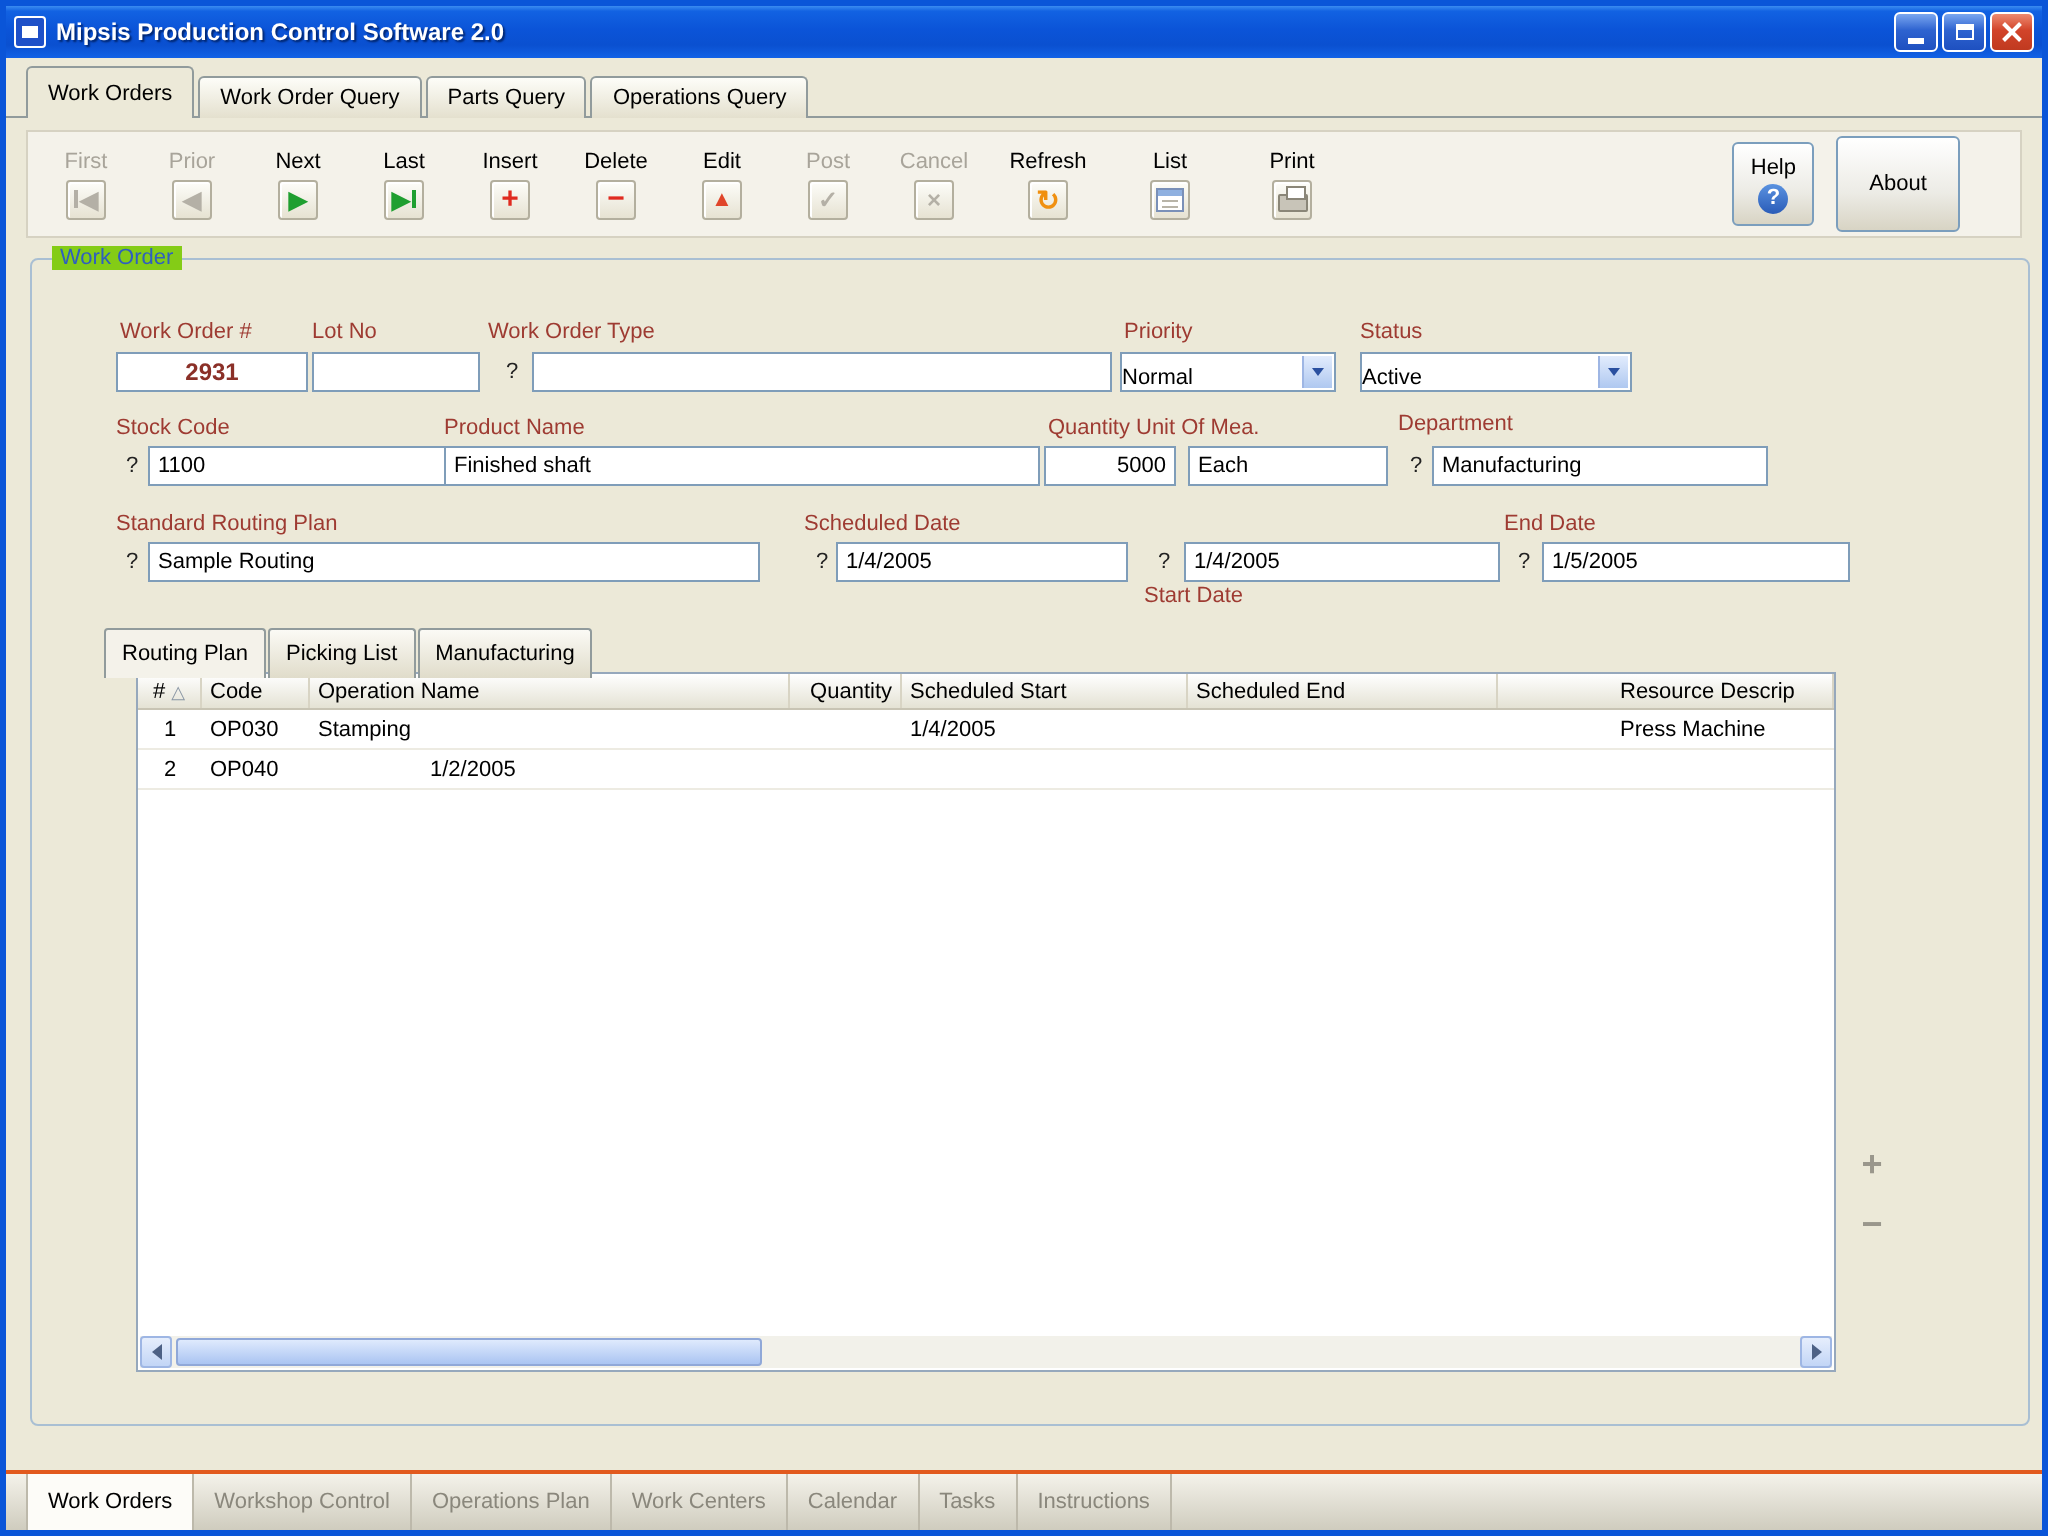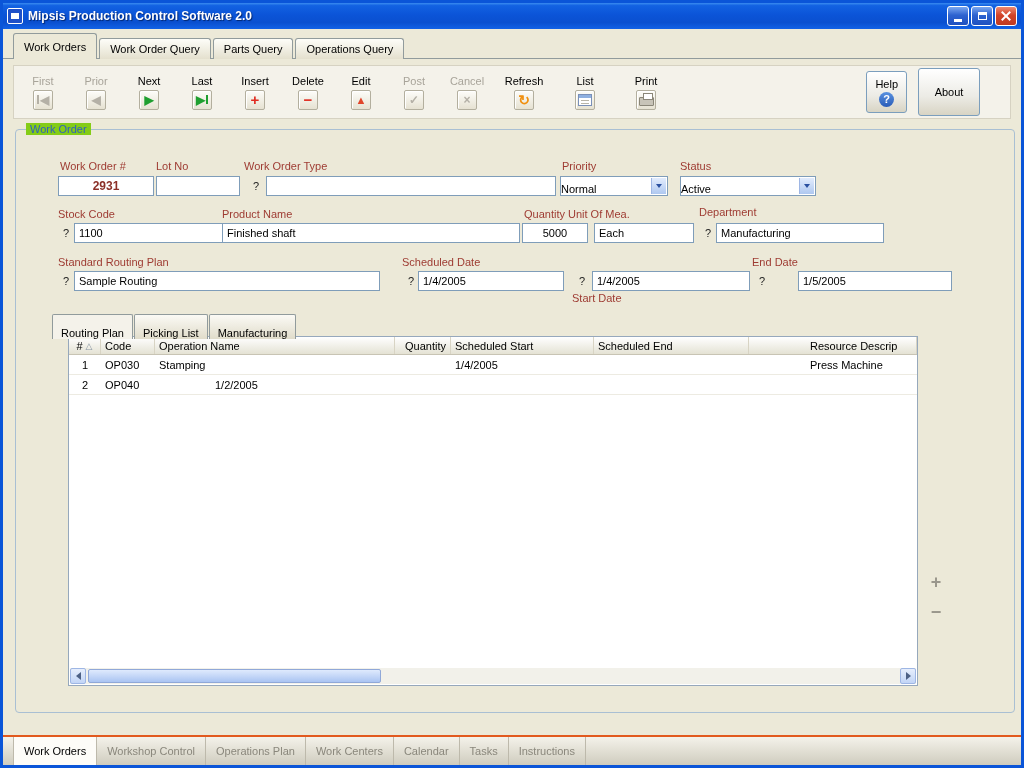--- a/index.html
+++ b/index.html
@@ -70,31 +70,31 @@
 
   
   .groupbox { position:absolute; top:126px; left:12px; width:1000px; height:584px;
     border:1px solid #A9BFD3; border-radius:4px; }
   .legend { position:absolute; top:-7px; left:10px; background:#84cc16; padding:0 4px;
     color:#2F5FBF; font-size:11px; }
   .flabel { position:absolute; color:#9E3B32; white-space:nowrap; }
   .field { position:absolute; height:20px; border:1px solid #7F9DB9; background:#fff;
     font-family:"Liberation Sans",sans-serif; font-size:11px; padding:1px 4px; color:#000; }
   .field.bold-id { font-weight:bold; color:#8B3028; text-align:center; font-size:12px; }
-  .field.num { text-align:center; }
+  .field.num { text-align:right; }
   .lookup { position:absolute; width:12px; height:14px; font-size:11px; color:#222; text-align:center; cursor:default; }
   .dropdown { position:absolute; height:20px; border:1px solid #7F9DB9; background:#fff; display:flex; align-items:flex-end; padding-left:0; }
   .dd-arrow { position:absolute; right:1px; top:1px; bottom:1px; width:15px;
     background:linear-gradient(#E2ECFD,#AFC8F0); border-left:1px solid #9EB6E4;
     display:flex; align-items:center; justify-content:center; }
   .dd-tri { width:0; height:0; border-left:3px solid transparent; border-right:3px solid transparent; border-top:4px solid #2A50A0; }
 
   
   .detail-tabs { position:absolute; top:184px; left:36px; display:flex; align-items:flex-end; gap:1px; z-index:2; }
-  .dtab { height:19px; padding:12px 8px; display:flex; 
+  .dtab { height:19px; padding:12px 8px; display:flex; align-items:center;
     background:linear-gradient(#FBFAF5,#E0DCCA); border:1px solid #919B9C; border-bottom:none;
     border-radius:2px 2px 0 0; }
   .dtab.active { height:22px; background:#F4F2EA; }
 
   
   .grid-panel { position:absolute; top:206px; left:52px; right:96px; bottom:26px;
     background:#fff; border:1px solid #96A8BC; }
   .grid-header { display:flex; height:18px; background:linear-gradient(#FFFFFF,#E4E2D4);
     border-bottom:1px solid #C8C4B4; overflow:hidden; }
   .hcell { display:flex; align-items:center; padding:0 4px; border-right:1px solid #D8D4C4;
@@ -279,21 +279,21 @@
     <span class="lookup" style="left:44px; top:145px;">?</span>
     <input class="field" style="left: 58px; top: 141px; width: 306px;" value="Sample Routing">
     <span class="flabel" style="left:386px; top:126px;">Scheduled Date</span>
     <span class="lookup" style="left:389px; top:145px;">?</span>
     <input class="field" style="left: 402px; top: 141px; width: 146px;" value="1/4/2005">
     <span class="flabel" style="left:556px; top:126px;margin-top:36px;">Start Date</span>
     <span class="lookup" style="left:560px; top:145px;">?</span>
     <input class="field" style="left: 576px; top: 141px; width: 158px;" value="1/4/2005">
     <span class="flabel" style="left:736px; top:126px;">End Date</span>
     <span class="lookup" style="left:740px; top:145px;">?</span>
-    <input class="field" style="left: 782px; top: 141px; width: 154px;" value="1/5/2005">
+    <input class="field" style="left: 755px; top: 141px; width: 154px;" value="1/5/2005">
 
     <div class="detail-tabs">
       <div class="dtab active">
           <span>Routing Plan</span>
         </div>
       <div class="dtab">
           <span>Picking List</span>
         </div>
       <div class="dtab">
           <span>Manufacturing</span>

